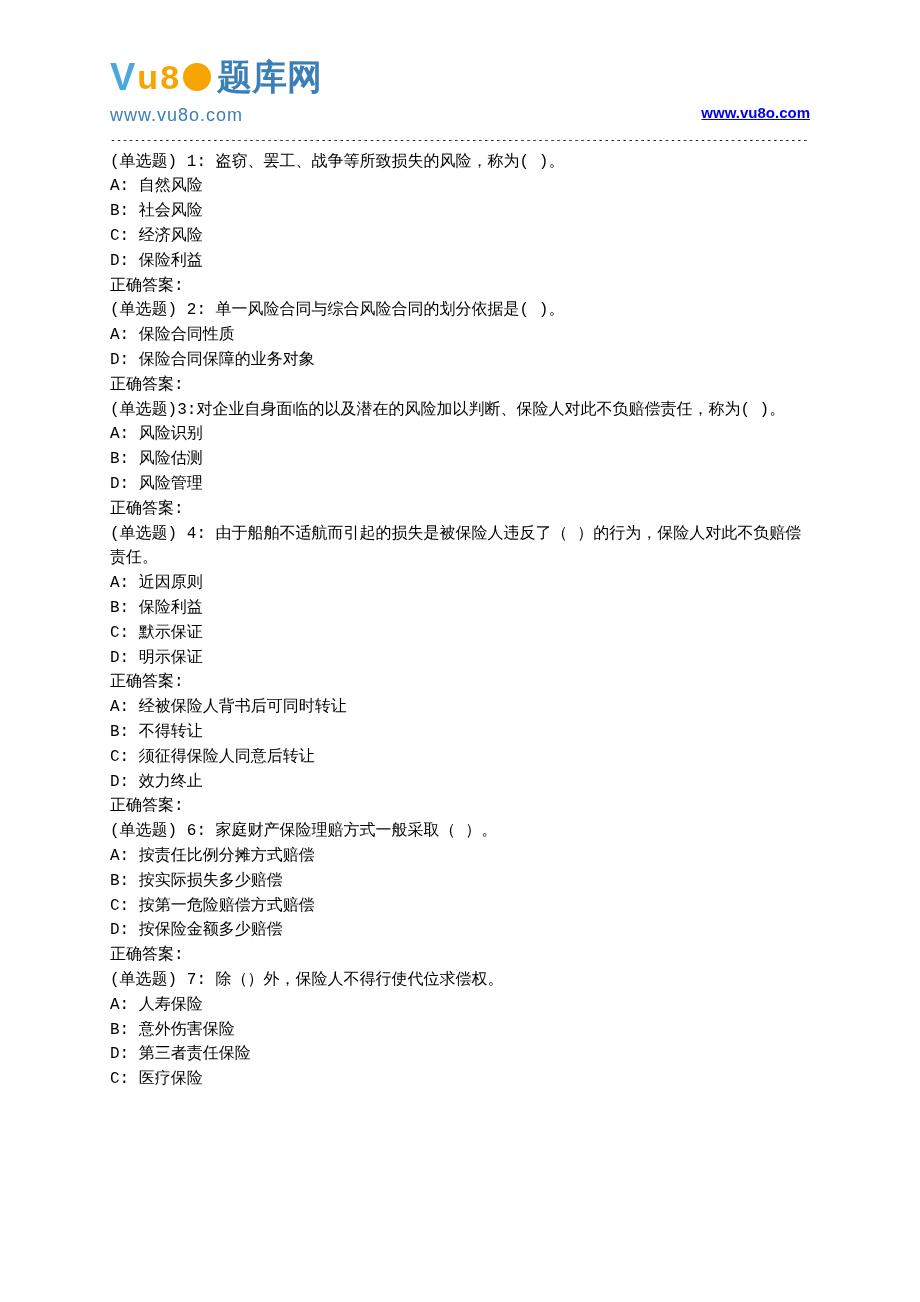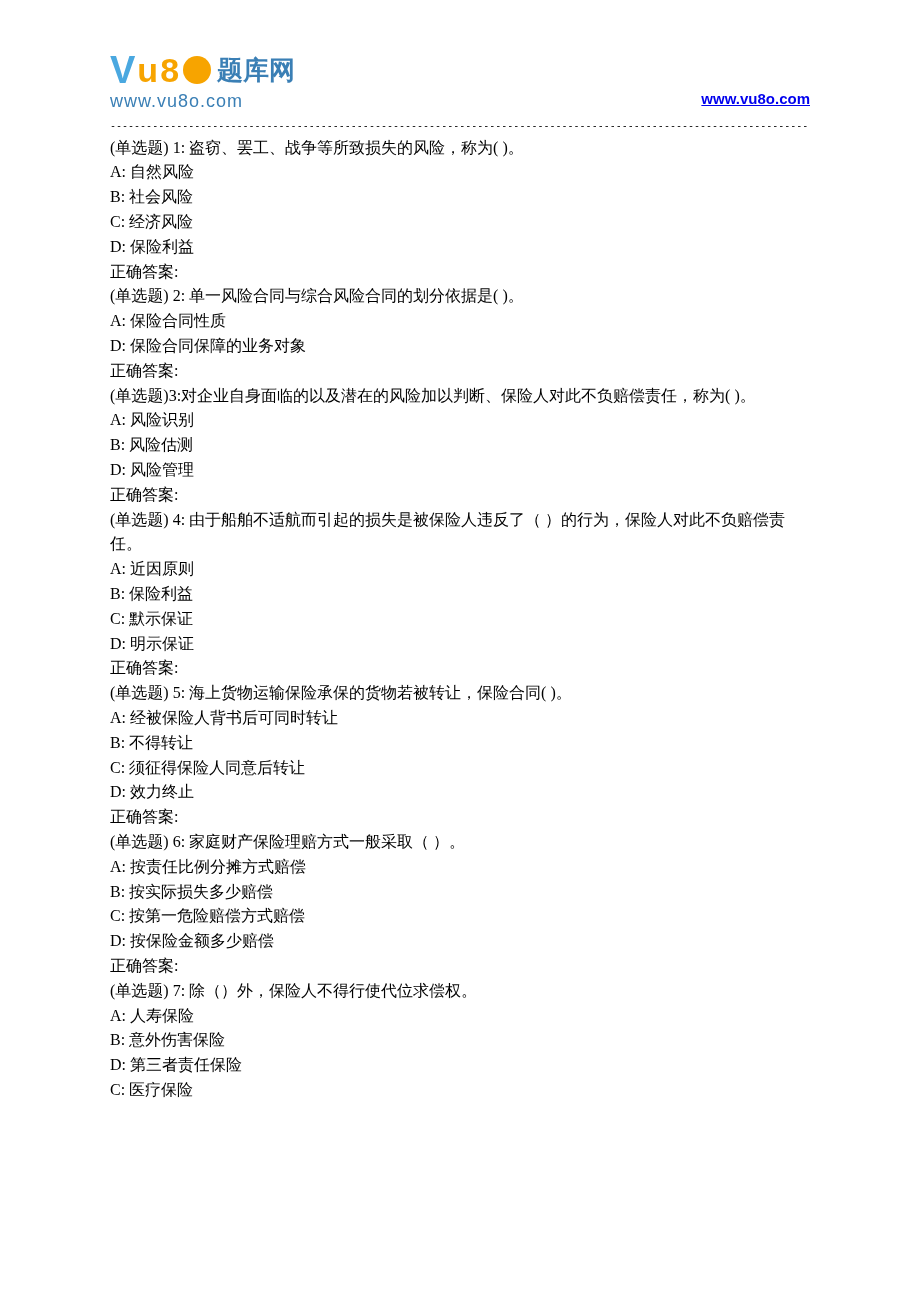--- a/index.html
+++ b/index.html
@@ -57,21 +57,21 @@
       display: inline-block;
       width: 28px;
       height: 28px;
       border-radius: 50%;
       background: #f7a400;
       margin-left: 2px;
       vertical-align: middle;
     }
     .logo-text {
       color: #3a7fb5;
-      font-size: 26px;
+      font-size: 35px;
       font-weight: bold;
       font-family: "SimHei", sans-serif;
       margin-left: 4px;
     }
     .logo-url {
       color: #3a7fb5;
       font-size: 18px;
       font-family: Arial, sans-serif;
       letter-spacing: 1px;
       margin-top: -2px;
@@ -87,20 +87,21 @@
     .divider {
       font-family: monospace;
       font-size: 10px;
       white-space: nowrap;
       overflow: hidden;
       letter-spacing: 0px;
       margin-bottom: 2px;
     }
     .content p {
       margin: 0;
+      font-family: Liberation Mono, monospace;
     }
   </style>
 </head>
 <body>
 
 <div class="header">
   <div class="logo">
     <div class="logo-top">
       <span class="logo-v">V</span>
       <span class="logo-u">u</span>
@@ -135,21 +136,20 @@
   <p>D: 风险管理</p>
   <p>正确答案:</p>
 
   <p>(单选题) 4: 由于船舶不适航而引起的损失是被保险人违反了（   ）的行为，保险人对此不负赔偿责任。</p>
   <p>A: 近因原则</p>
   <p>B: 保险利益</p>
   <p>C: 默示保证</p>
   <p>D: 明示保证</p>
   <p>正确答案:</p>
 
-  <p>(单选题) 5: 海上货物运输保险承保的货物若被转让，保险合同( )。</p>
   <p>A: 经被保险人背书后可同时转让</p>
   <p>B: 不得转让</p>
   <p>C: 须征得保险人同意后转让</p>
   <p>D: 效力终止</p>
   <p>正确答案:</p>
 
   <p>(单选题) 6: 家庭财产保险理赔方式一般采取（   ）。</p>
   <p>A: 按责任比例分摊方式赔偿</p>
   <p>B: 按实际损失多少赔偿</p>
   <p>C: 按第一危险赔偿方式赔偿</p>

